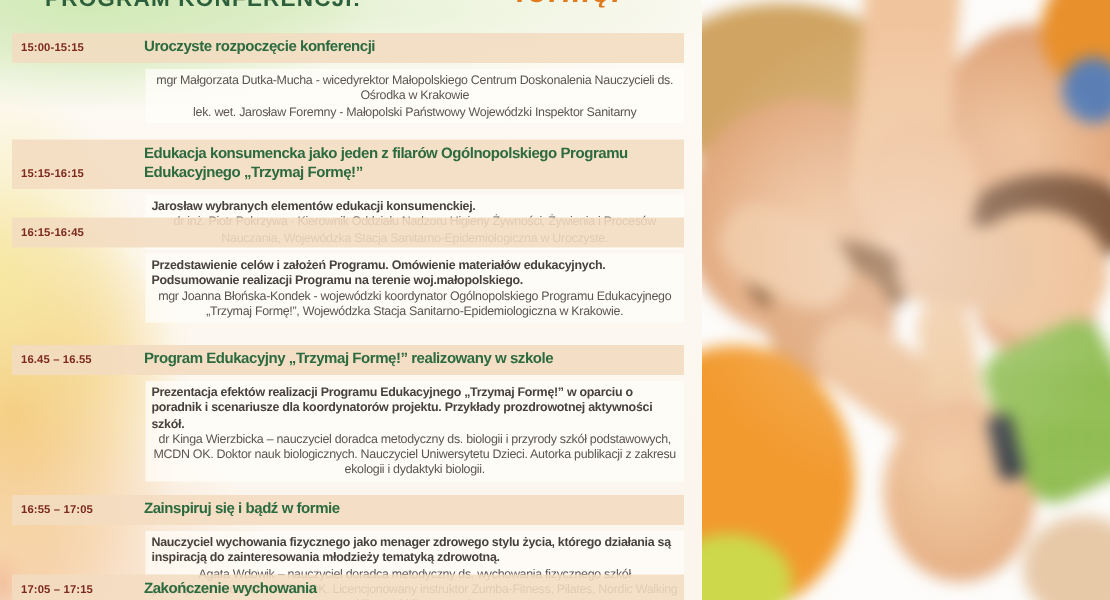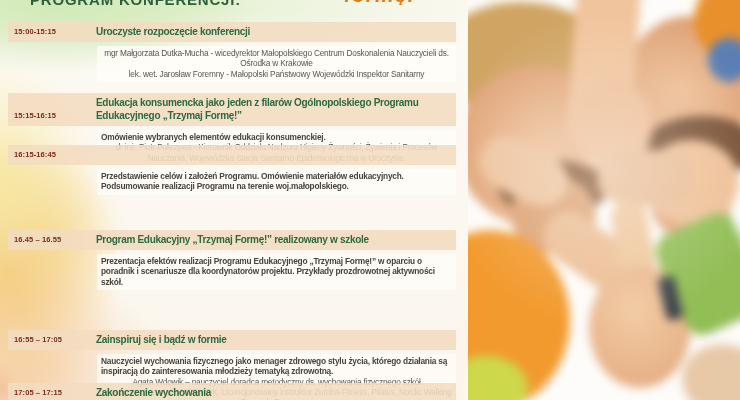--- a/index.html
+++ b/index.html
@@ -96,41 +96,43 @@
     </div>
   </div>
 
   <div class="session s2">
     <div class="strip">
       <div class="time">15:15-16:15</div>
       <div class="stitle">Edukacja konsumencka jako jeden z filarów Ogólnopolskiego Programu
 Edukacyjnego „Trzymaj Formę!”</div>
     </div>
     <div class="details">
-      <div class="lead">Omówienie wybranych elementów edukacji konsumenckiej.</div>
+      <div class="lead">Jarosław wybranych elementów edukacji konsumenckiej.</div>
       <div class="speakers">dr inż. Piotr Pokrzywa - Kierownik Oddziału Nadzoru Higieny Żywności, Żywienia i Procesów Nauczania, Wojewódzka Stacja Sanitarno-Epidemiologiczna w Uroczyste.</div>
     </div>
   </div>
 
   <div class="session s3">
     <div class="strip">
       <div class="time">16:15-16:45</div>
     </div>
     <div class="details">
       <div class="lead">Przedstawienie celów i założeń Programu. Omówienie materiałów edukacyjnych. Podsumowanie realizacji Programu na terenie woj.małopolskiego.</div>
+      <div class="speakers">mgr Joanna Błońska-Kondek - wojewódzki koordynator Ogólnopolskiego Programu Edukacyjnego „Trzymaj Formę!”, Wojewódzka Stacja Sanitarno-Epidemiologiczna w Krakowie.</div>
     </div>
   </div>
 
   <div class="session s4">
     <div class="strip">
       <div class="time">16.45 – 16.55</div>
       <div class="stitle">Program Edukacyjny „Trzymaj Formę!” realizowany w szkole</div>
     </div>
     <div class="details">
       <div class="lead">Prezentacja efektów realizacji Programu Edukacyjnego „Trzymaj Formę!” w oparciu o poradnik i scenariusze dla koordynatorów projektu. Przykłady prozdrowotnej aktywności szkół.</div>
+      <div class="speakers">dr Kinga Wierzbicka – nauczyciel doradca metodyczny ds. biologii i przyrody szkół podstawowych, MCDN OK. Doktor nauk biologicznych. Nauczyciel Uniwersytetu Dzieci. Autorka publikacji z zakresu ekologii i dydaktyki biologii.</div>
     </div>
   </div>
 
   <div class="session s5">
     <div class="strip">
       <div class="time">16:55 – 17:05</div>
       <div class="stitle">Zainspiruj się i bądź w formie</div>
     </div>
     <div class="details">
       <div class="lead">Nauczyciel wychowania fizycznego jako menager zdrowego stylu życia, którego działania są inspiracją do zainteresowania młodzieży tematyką zdrowotną.</div>

